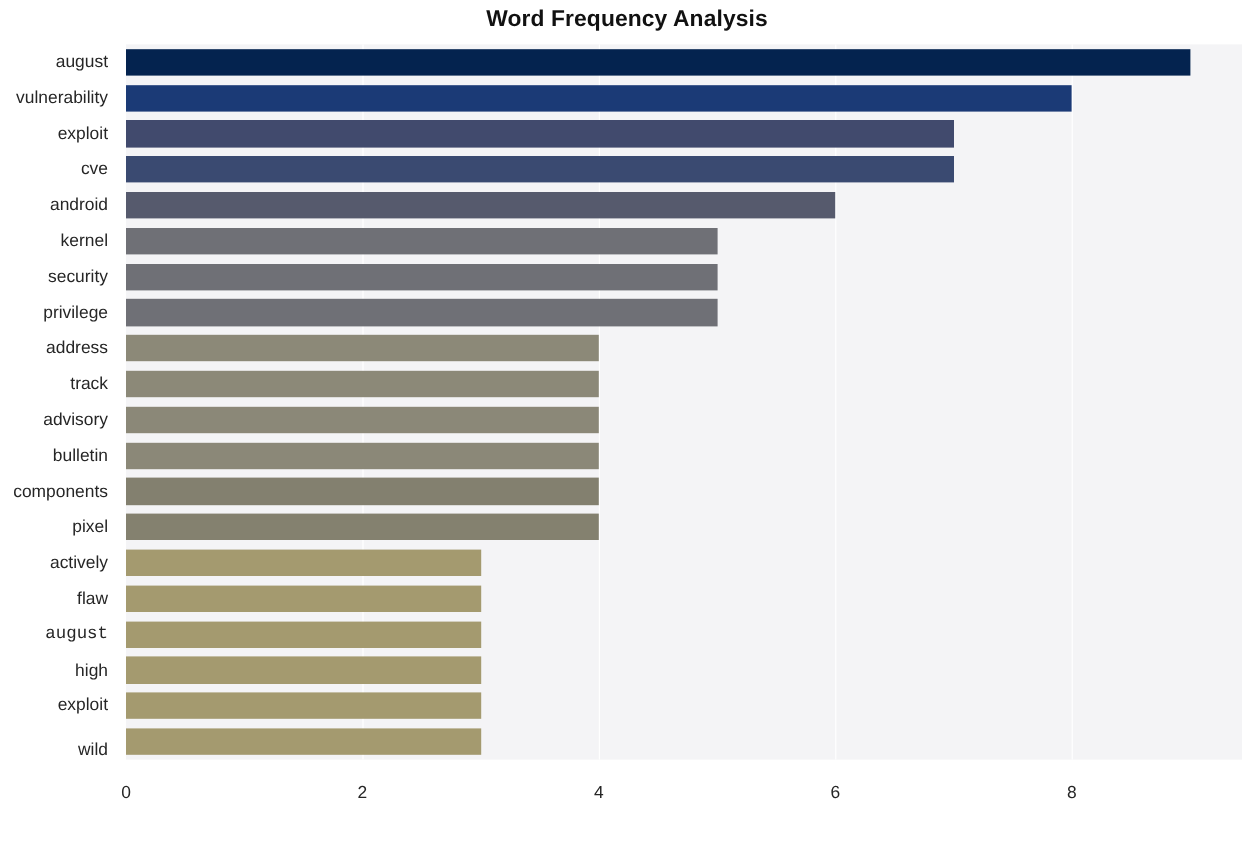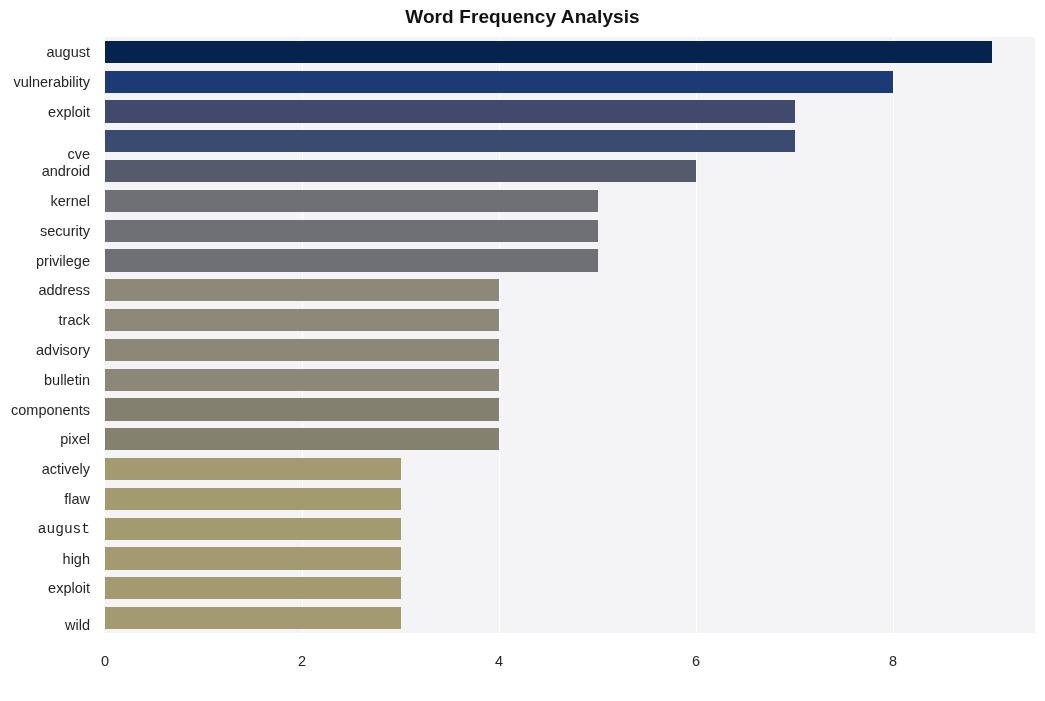--- a/index.html
+++ b/index.html
@@ -130,21 +130,21 @@
 <body>
 
 <div id="figure">
 
   <div id="chart-title">Word Frequency Analysis</div>
 
   <div id="y-axis">
       <div class="y-tick-label" style="top: 6.9px; right: 9px;">august</div>
       <div class="y-tick-label" style="top: 36.7px; right: 9px;">vulnerability</div>
       <div class="y-tick-label" style="top: 66.5px; right: 9px;">exploit</div>
-      <div class="y-tick-label" style="top: 96.3px; right: 9px; margin-top: 13px;">cve</div>
+      <div class="y-tick-label" style="top: 96.3px; right: 9px;">cve</div>
       <div class="y-tick-label" style="top: 126.1px; right: 9px;">android</div>
       <div class="y-tick-label" style="top: 155.9px; right: 9px;">kernel</div>
       <div class="y-tick-label" style="top: 185.7px; right: 9px;">security</div>
       <div class="y-tick-label" style="top: 215.5px; right: 9px;">privilege</div>
       <div class="y-tick-label" style="top: 245.3px; right: 9px;">address</div>
       <div class="y-tick-label" style="top: 275.1px; right: 9px;">track</div>
       <div class="y-tick-label" style="top: 304.9px; right: 9px;">advisory</div>
       <div class="y-tick-label" style="top: 334.7px; right: 9px;">bulletin</div>
       <div class="y-tick-label" style="top: 364.5px; right: 9px;">components</div>
       <div class="y-tick-label" style="top: 394.3px; right: 9px;">pixel</div>

